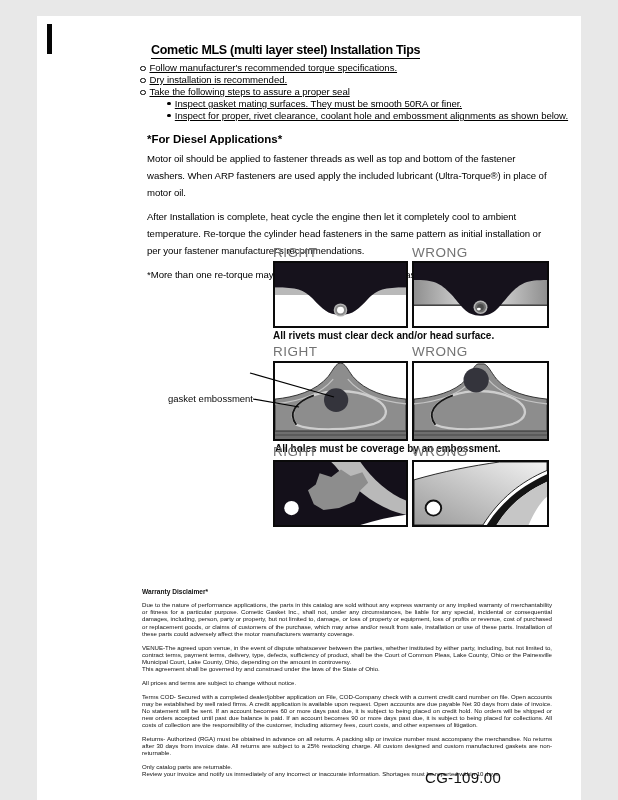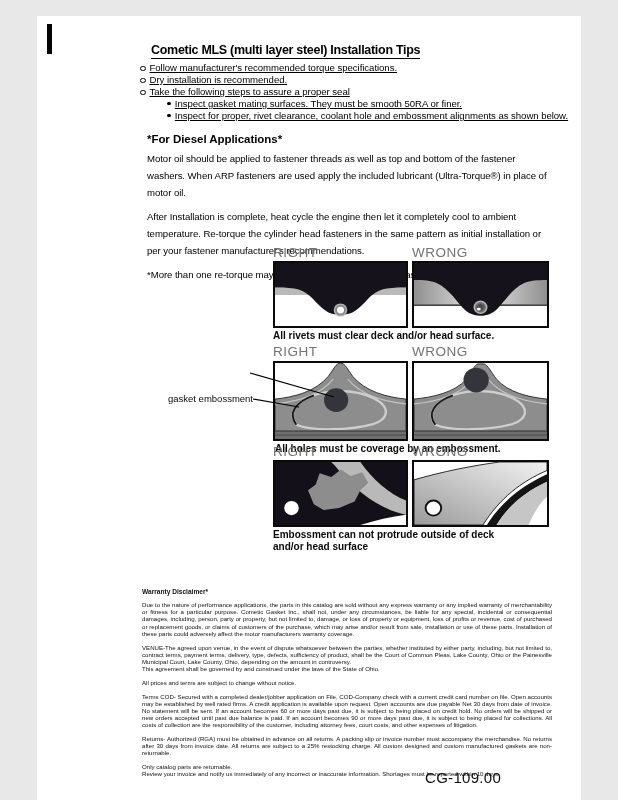--- a/index.html
+++ b/index.html
@@ -178,24 +178,20 @@
             <stop offset="1" stop-color="#f2f2f2"></stop>
         </linearGradient>
       </defs>
       <rect width="137" height="67" fill="#ffffff"></rect>
       <path d="M0,19 C30,10 60,4 88,0 L137,0 L137,9 C110,21 88,39 71,67 L0,67 Z" fill="url(#g3)" stroke="#222222" stroke-width="1"></path>
       <path d="M137,13 C108,27 90,43 75,67 L85,67 C98,45 116,31 137,21 Z" fill="#141414"></path>
       <path d="M137,21 C116,31 98,45 85,67 L118,67 C124,53 130,43 137,37 Z" fill="#c6c6c6"></path>
       <circle cx="20" cy="49" r="8" fill="#ffffff" stroke="#111111" stroke-width="2"></circle>
     </svg>
   </div>
-  <div class="dg-caption" style="left:236px; top:513px; width:250px;">
-    <div>Embossment can not protrude outside of deck</div>
-    <div>and/or head surface</div>
-  </div>
 
   <svg class="leader-overlay">
     <line x1="213" y1="357" x2="297" y2="381" stroke="#000000" stroke-width="1.2"></line>
     <line x1="216" y1="383" x2="262" y2="391" stroke="#000000" stroke-width="1.2"></line>
   </svg>
 
   <div class="legal">
     <div class="hd">Warranty Disclaimer*</div>
     <p>Due to the nature of performance applications, the parts in this catalog are sold without any express warranty or any implied warranty of merchantability or fitness for a particular purpose.  Cometic Gasket Inc., shall not, under any circumstances, be liable for any special, incidental or consequential damages, including, person, party or property, but not limited to, damage, or loss of property or equipment, loss of profits or revenue, cost of purchased or replacement goods, or claims of customers of the purchase, which may arise and/or result from sale, installation or use of these parts.  Installation of these parts could adversely affect the motor manufacturers warranty coverage.</p>
     <p class="tight">VENUE-The agreed upon venue, in the event of dispute whatsoever between the parties, whether instituted by either party, including, but not limited to, contract terms, payment terms, delivery, type, defects, sufficiency of product, shall be the Court of Common Pleas, Lake County, Ohio or the Painesville Municipal Court, Lake County, Ohio, depending on the amount in controversy.</p>

